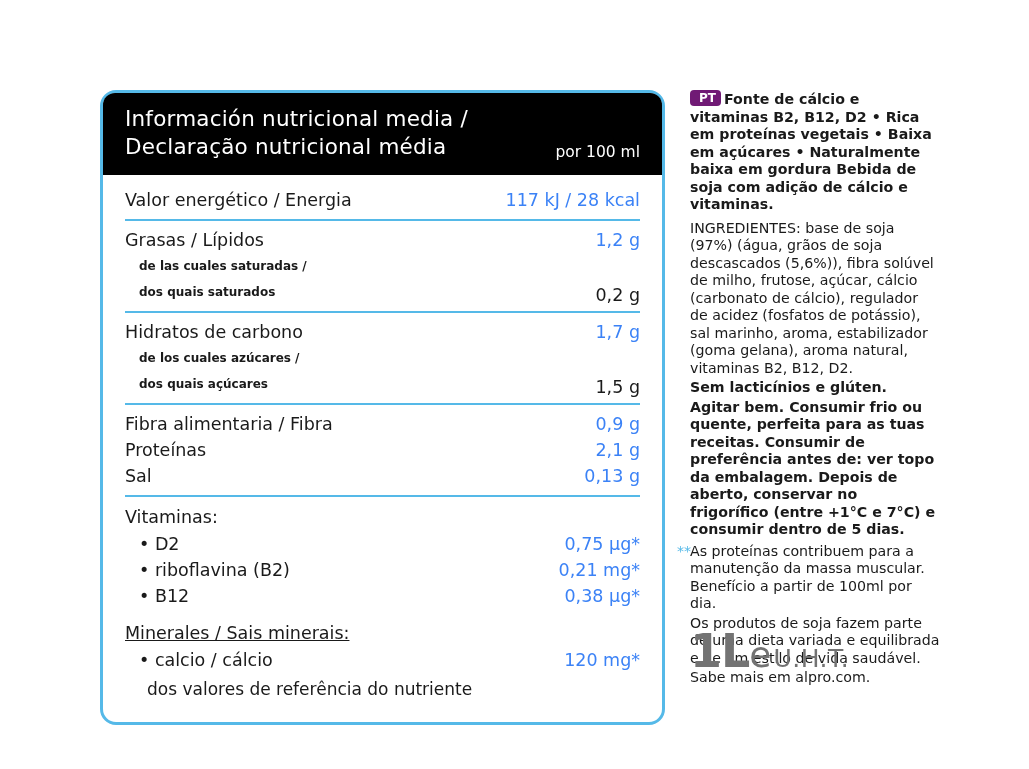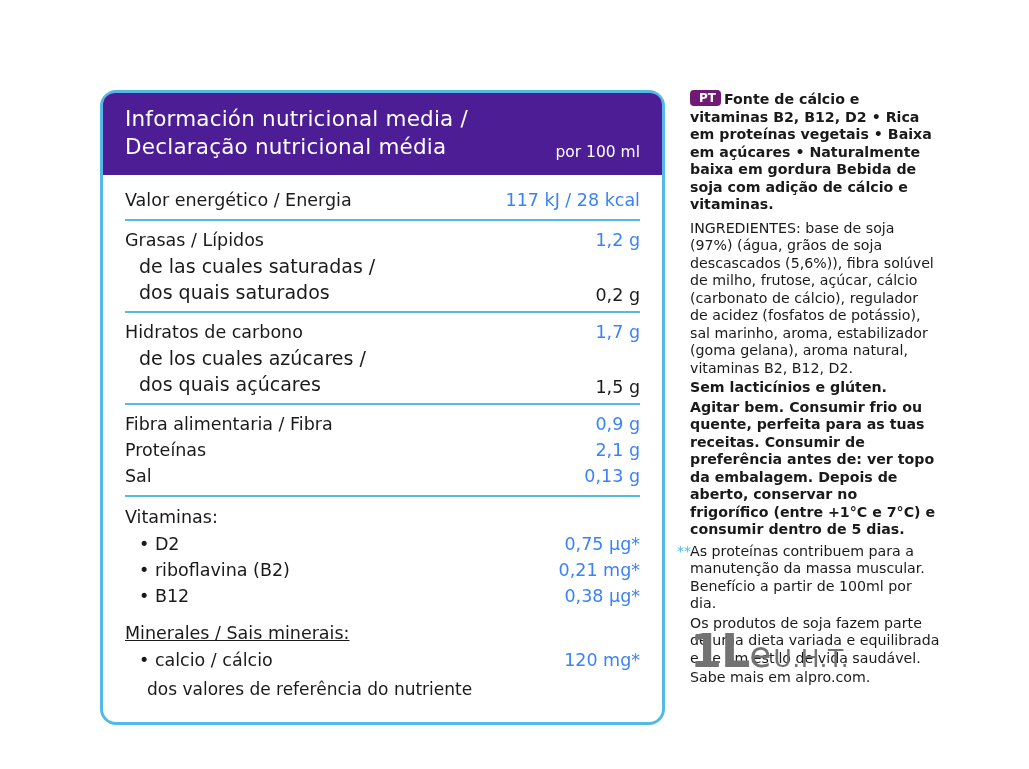--- a/index.html
+++ b/index.html
@@ -27,21 +27,21 @@
     left: 100px;
     top: 90px;
     width: 565px;
     border: 3px solid #55b9e8;
     border-radius: 16px;
     box-sizing: border-box;
     background: #ffffff;
   }
 
   .nutrition-header {
-    background: #4c1d95;
+    background: #000000;
     border-radius: 12px 12px 0 0;
     padding: 12px 22px 14px 22px;
     position: relative;
     min-height: 66px;
     box-sizing: border-box;
   }
   .nutrition-header .title-line {
     color: #ffffff;
     font-size: 21.5px;
     line-height: 28px;
@@ -89,22 +89,23 @@
   .row.bullet .label {
     padding-left: 14px;
   }
 
   .sub-block {
     display: flex;
     align-items: flex-end;
     justify-content: space-between;
   }
   .sub-block .label-multi {
-    font-size: 19px;
+    font-size: 12px;
     line-height: 26px;
+    font-weight: bold;
   }
   .sub-block .label-multi .l2 {
     padding-left: 14px;
   }
   .sub-block .value {
     font-size: 17.5px;
     white-space: nowrap;
     padding-left: 16px;
   }
 

